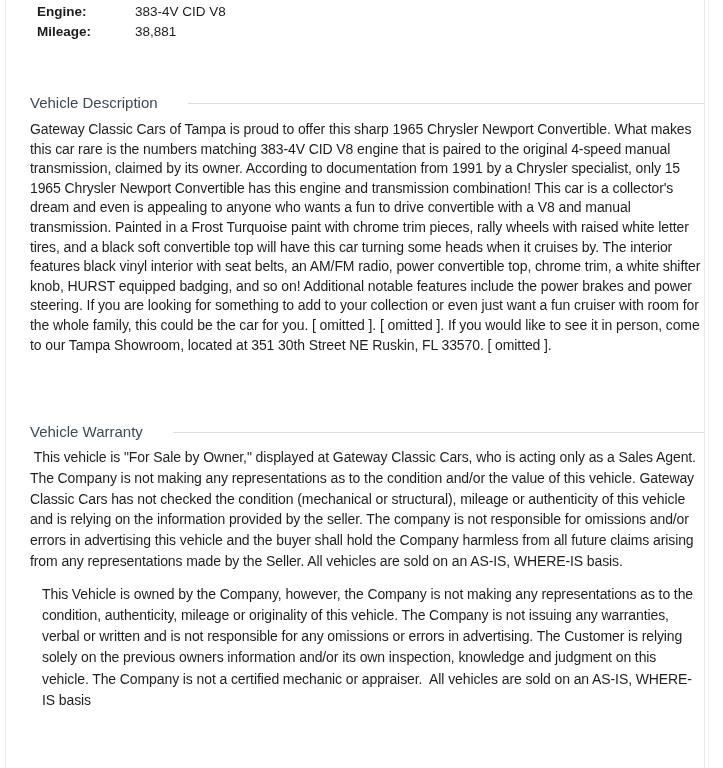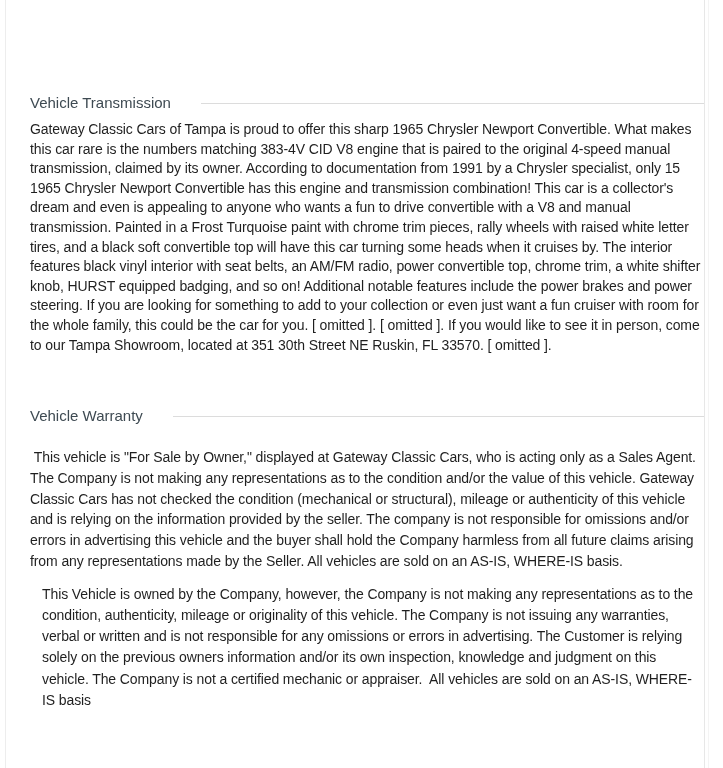--- a/index.html
+++ b/index.html
@@ -21,21 +21,21 @@
   .spec-row { display: flex; height: 20px; align-items: center; }
   .spec-label { width: 98px; font-weight: bold; color: #1c1c1c; }
   .spec-value { color: #1c1c1c; }
 
   
   .section-heading-row {
     position: absolute; left: 30px; right: 19px;
     display: flex; align-items: center; height: 18px;
   }
   #desc-heading-row { top: 93px; }
-  #warranty-heading-row { top: 406px; }
+  #warranty-heading-row { top: 422px; }
   .section-heading { font-size: 15px; color: #3e4a52; white-space: nowrap; }
   .section-divider { flex: 1; height: 1px; background: #dcdcdc; margin-left: 30px; margin-top: 2px; }
 
   
   .body-text { color: #1f1f1f; font-size: 14px; letter-spacing: -0.1px; }
   #desc-body {
     position: absolute; top: 120px; left: 30px; width: 676px;
     line-height: 19.6px;
   }
   #warranty-body {
@@ -46,24 +46,32 @@
   #warranty-p2 { line-height: 21.2px; white-space: pre-wrap; margin: 12px; }
 </style>
 </head>
 <body>
 
 <div class="edge-line edge-left"></div>
 <div class="edge-line edge-right"></div>
 <div class="edge-line edge-right2"></div>
 
 <div class="specs">
+  <div class="spec-row">
+    <span class="spec-label">Engine:</span>
+    <span class="spec-value">383-4V CID V8</span>
+  </div>
+  <div class="spec-row">
+    <span class="spec-label">Mileage:</span>
+    <span class="spec-value">38,881</span>
+  </div>
 </div>
 
 <div class="section-heading-row" id="desc-heading-row">
-  <span class="section-heading">Vehicle Transmission</span>
+  <span class="section-heading">Vehicle Description</span>
   <span class="section-divider"></span>
 </div>
 
 <div class="body-text" id="desc-body">Gateway Classic Cars of Tampa is proud to offer this sharp 1965 Chrysler Newport Convertible. What makes this car rare is the numbers matching 383-4V CID V8 engine that is paired to the original 4-speed manual transmission, claimed by its owner. According to documentation from 1991 by a Chrysler specialist, only 15 1965 Chrysler Newport Convertible has this engine and transmission combination! This car is a collector's dream and even is appealing to anyone who wants a fun to drive convertible with a V8 and manual transmission. Painted in a Frost Turquoise paint with chrome trim pieces, rally wheels with raised white letter tires, and a black soft convertible top will have this car turning some heads when it cruises by. The interior features black vinyl interior with seat belts, an AM/FM radio, power convertible top, chrome trim, a white shifter knob, HURST equipped badging, and so on! Additional notable features include the power brakes and power steering. If you are looking for something to add to your collection or even just want a fun cruiser with room for the whole family, this could be the car for you. [ omitted ]. [ omitted ]. If you would like to see it in person, come to our Tampa Showroom, located at 351 30th Street NE Ruskin, FL 33570. [ omitted ].</div>
 
 <div class="section-heading-row" id="warranty-heading-row">
   <span class="section-heading">Vehicle Warranty</span>
   <span class="section-divider"></span>
 </div>
 

